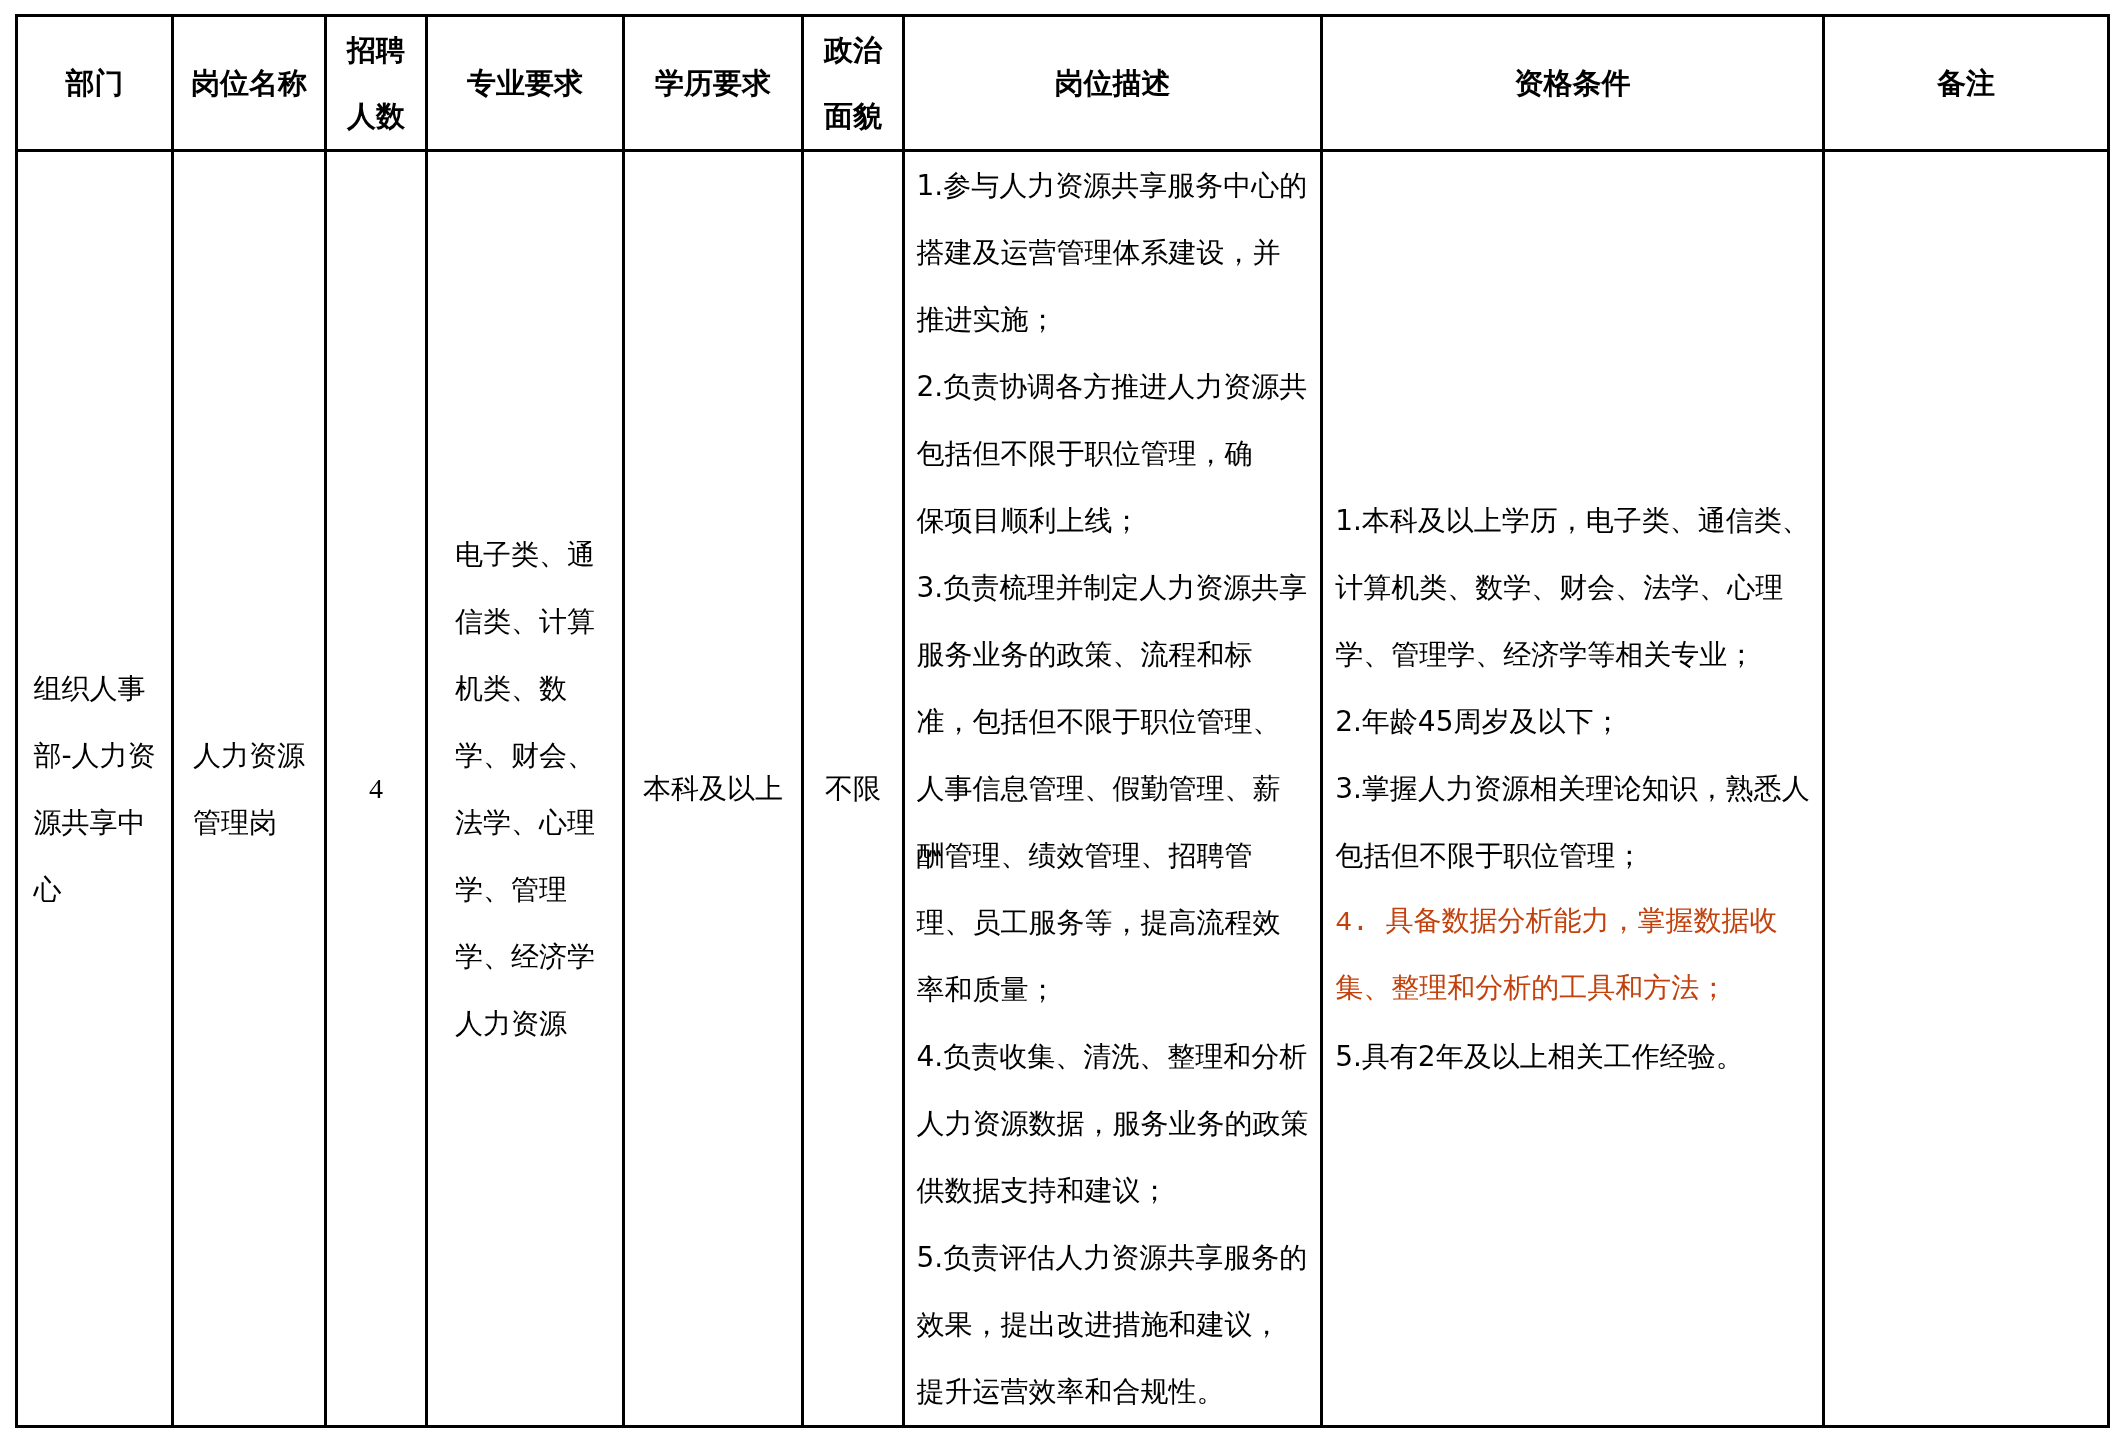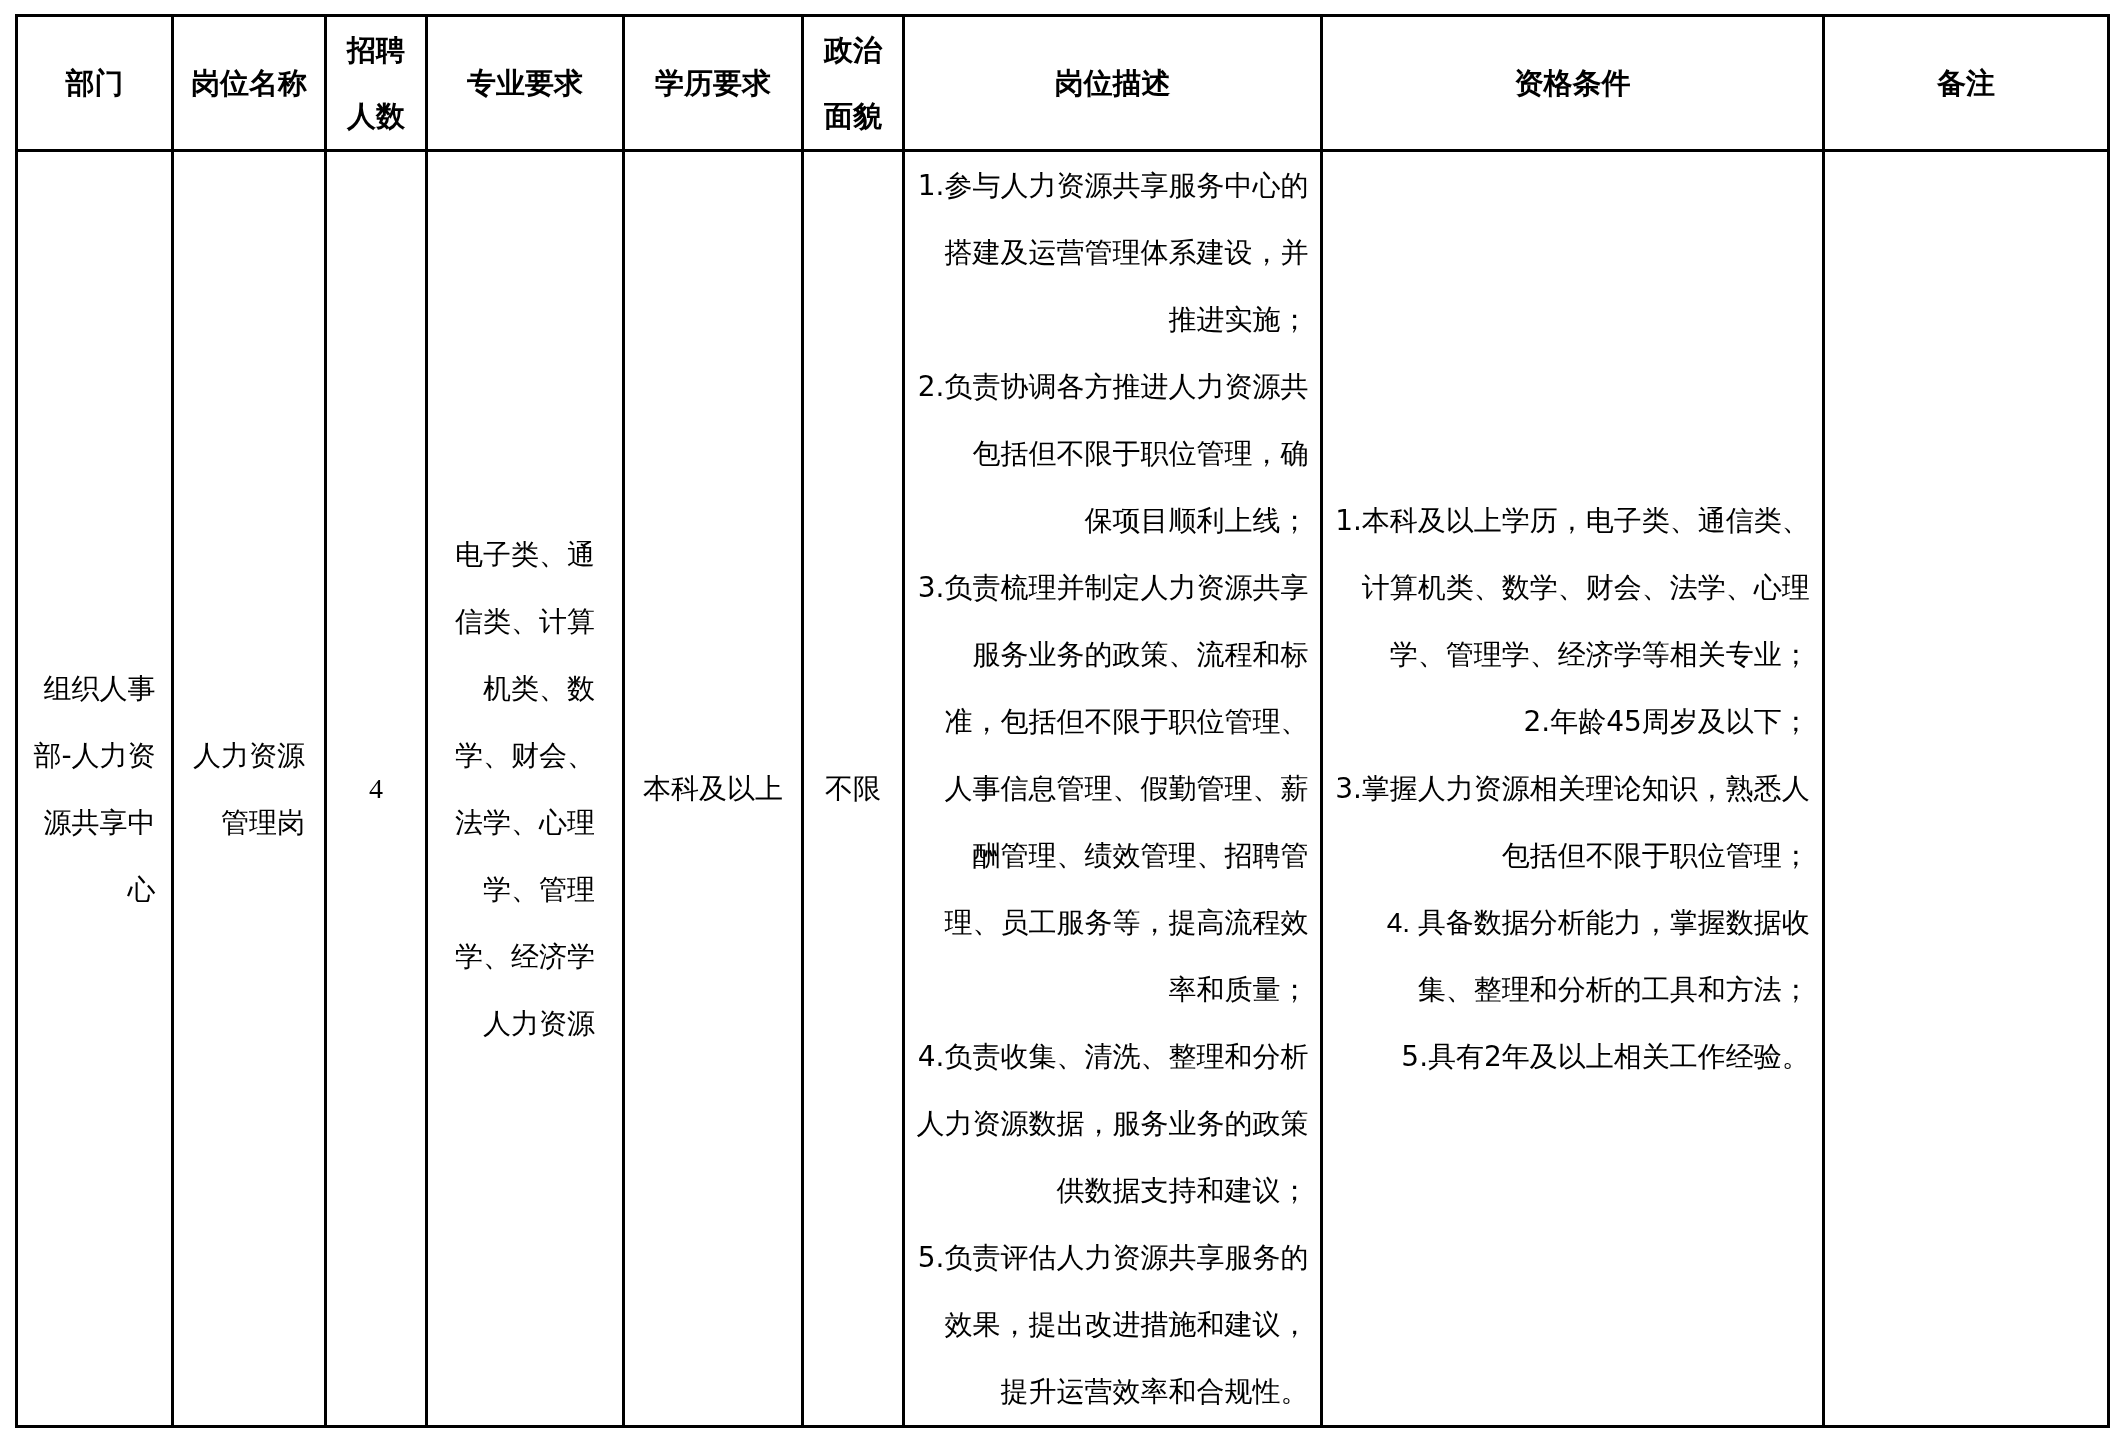--- a/index.html
+++ b/index.html
@@ -3,23 +3,23 @@
 <meta charset="utf-8">
 <style>
   html, body { margin: 0; padding: 0; background: #ffffff; }
   body { width: 2116px; height: 1438px; position: relative; overflow: hidden;
          font-family: "DejaVu Sans", "Liberation Sans", sans-serif; color: #000; }
   table.job { position: absolute; left: 15px; top: 14px; border-collapse: collapse;
               table-layout: fixed; width: 2092px; }
   table.job td, table.job th { border: 3px solid #000; text-align: center; vertical-align: middle; padding: 0 6px; }
   table.job th { height: 130px; font-weight: bold; font-size: 29px; line-height: 66px; }
   table.job td { height: 1272px; font-size: 28px; line-height: 67px; }
-  .cell-text { display: inline-block; text-align: right; }
+  .cell-text { display: inline-block; text-align: left; }
   .line { display: block; white-space: nowrap; }
-  .serif-grey { color: #000000; font-family: Liberation Sans, sans-serif; }
+  .serif-grey { color: #c2410c; font-family: Liberation Mono, monospace; }
   .num { font-family: "Liberation Serif", serif; }
 </style>
 </head>
 <body>
 
 <table class="job">
   <colgroup>
     <col style="width:156px">
       <col style="width:153px">
       <col style="width:101px">

